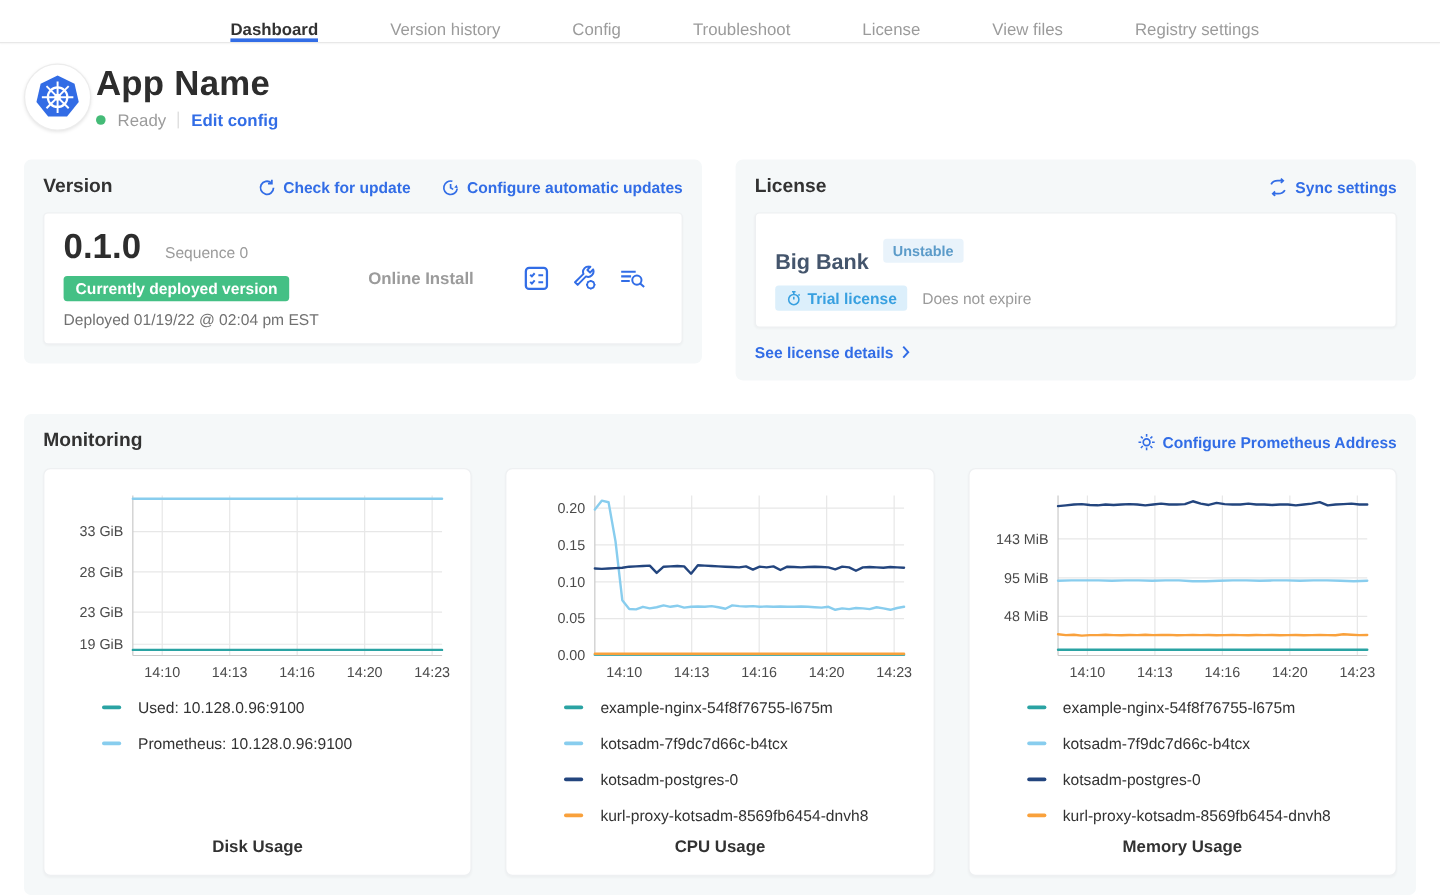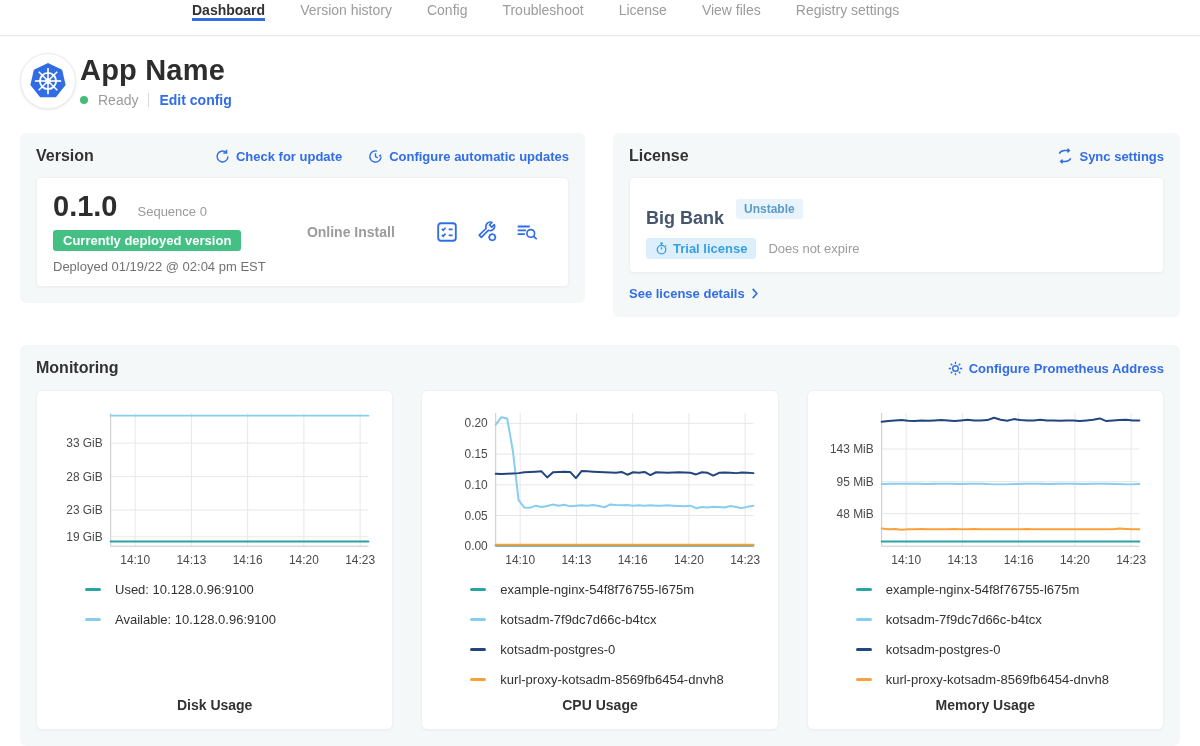--- a/index.html
+++ b/index.html
@@ -1,20 +1,20 @@
 <!DOCTYPE html>
 <html><head>
 <meta charset="utf-8">
 <style>
   * { box-sizing: border-box; margin: 0; padding: 0; }
   html, body { width: 1200px; height: 746px; overflow: hidden; background: #ffffff;
     font-family: "Liberation Sans", sans-serif; color: #323232; }
 
   
-  .topnav { height: 36px; display: flex; align-items: flex-start; gap: 35px;
+  .topnav { height: 36px; display: flex; align-items: flex-end; gap: 60px;
     padding-left: 192px; border-bottom: 1px solid #e8e8e8; background: #fff;
     box-shadow: 0 1px 2px rgba(0,0,0,0.03); }
   .tab { display: inline-flex; align-items: center; font-size: 14px; color: #9b9b9b;
     cursor: pointer; border-bottom: 3px solid transparent; padding-top: 2px; white-space: nowrap; }
   .tab.active { color: #323232; font-weight: 700; border-bottom-color: #326de6; }
 
   .content { padding: 0 20px; }
 
   
   .app-header { display: flex; align-items: center; gap: 4px; margin-top: 17px; }
@@ -285,21 +285,21 @@
               <polyline points="62.0,14.7 321.0,14.7" fill="none" stroke="#88cdee" stroke-width="2" stroke-linejoin="round" stroke-linecap="round"></polyline>
             </svg>
           </div>
         <div class="legend-holder">
             <div class="legend-item">
               <span class="legend-swatch" style="background: rgb(42, 163, 163);"></span>
               <span>Used: 10.128.0.96:9100</span>
             </div>
             <div class="legend-item">
               <span class="legend-swatch" style="background: rgb(136, 205, 238);"></span>
-              <span>Available: 10.128.0.96:9100</span>
+              <span>Prometheus: 10.128.0.96:9100</span>
             </div>
           </div>
         <div class="chart-title">Disk Usage</div>
       </div>
       <div class="chart-card">
         <div class="chart-svg-holder">
             <svg viewBox="0 0 333 172">
               <line x1="62" y1="146" x2="321" y2="146" stroke="#e7e7e7" stroke-width="1"></line>
               <text x="54" y="150" text-anchor="end" font-size="12" fill="#4a4a4a" font-family="Liberation Sans, sans-serif">0.00</text>
               <line x1="62" y1="115.12442396313364" x2="321" y2="115.12442396313364" stroke="#e7e7e7" stroke-width="1"></line>

